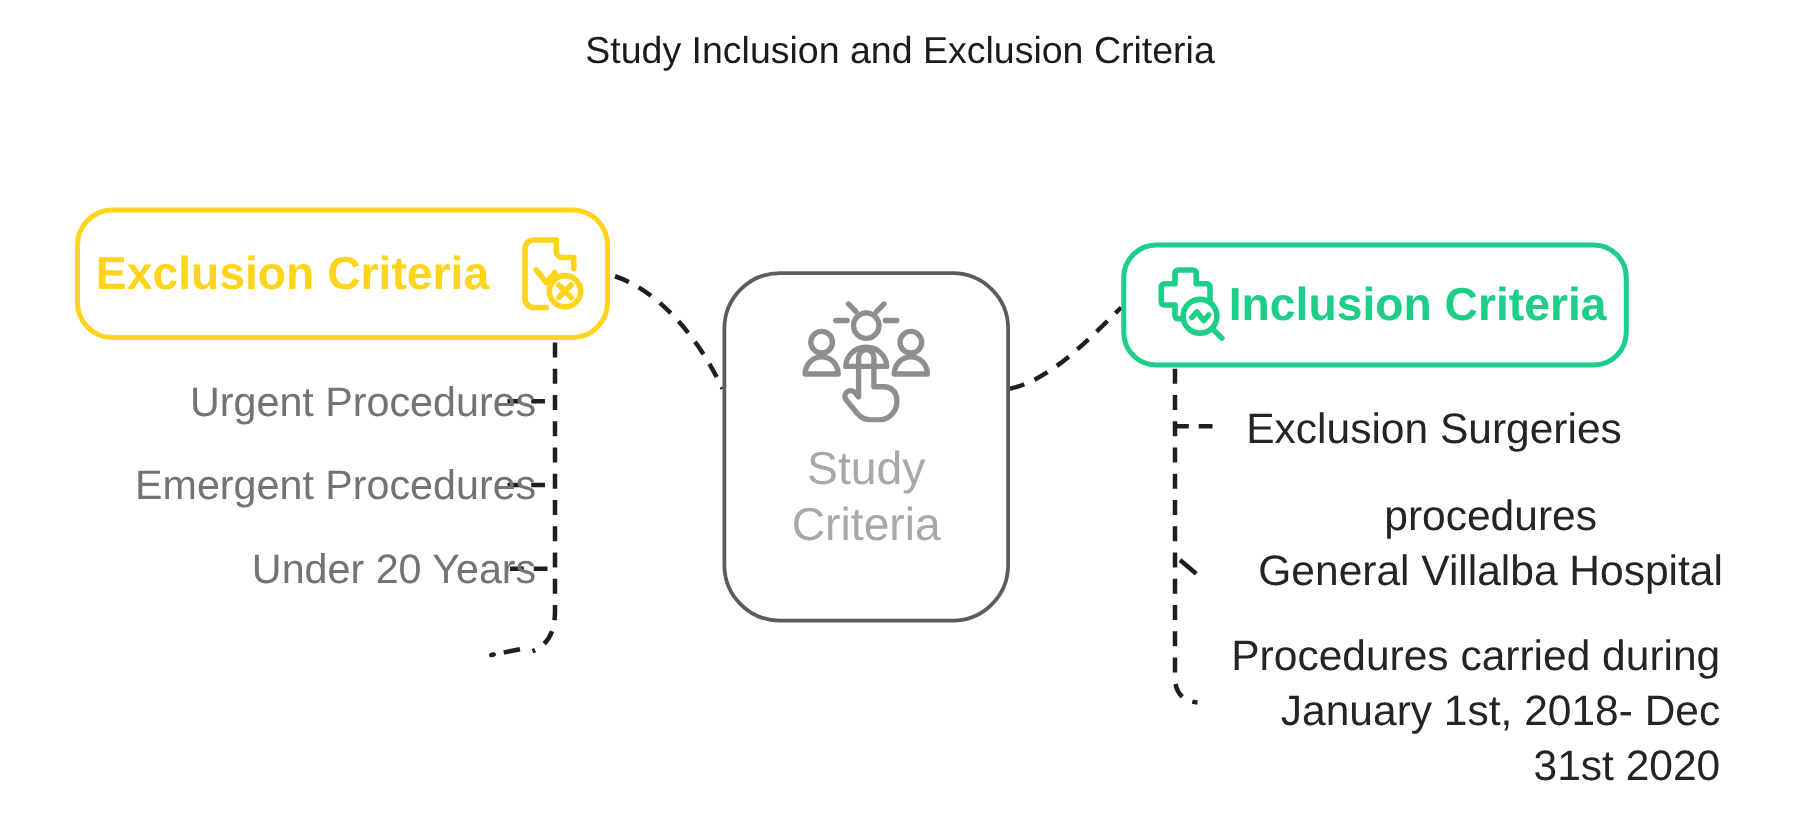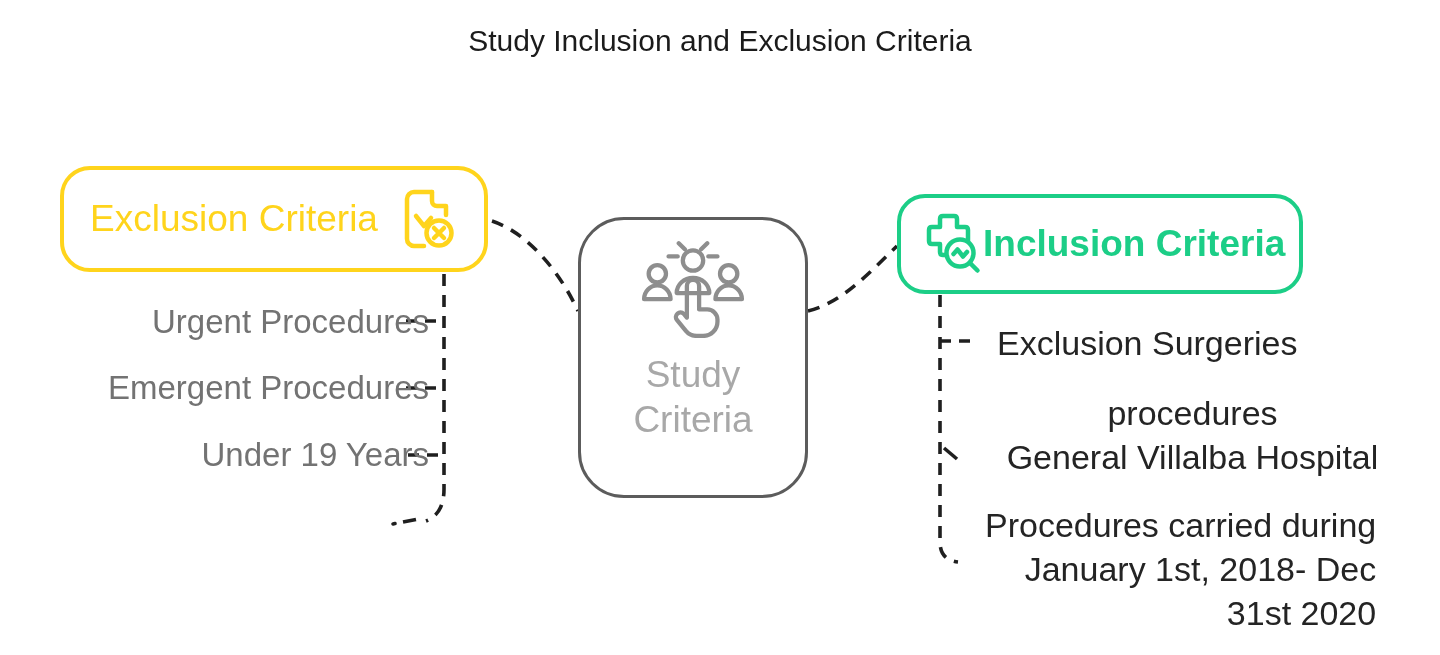--- a/index.html
+++ b/index.html
@@ -11,21 +11,21 @@
     position:absolute;top:24px;left:0;width:100%;text-align:center;
     font-size:30px;font-weight:400;color:#1b1b1b;z-index:2;
   }
   #connector-overlay{position:absolute;left:0;top:0;z-index:1;pointer-events:none;}
   .node{position:absolute;display:flex;align-items:center;background:#fff;box-sizing:border-box;z-index:2;}
   #exclusion-node{
     left:60px;top:166px;width:428px;height:106px;
     border:4.5px solid #FFD41C;border-radius:30px;
     justify-content:center;gap:18px;
   }
-  #exclusion-node .node-label{font-size:37px;font-weight:400;color:#FFD41C;white-space:nowrap;}
+  #exclusion-node .node-label{font-size:37px;font-weight:700;color:#FFD41C;white-space:nowrap;}
   #center-node{
     left:578px;top:217px;width:230px;height:281px;
     border:3.5px solid #5c5c5c;border-radius:46px;
     flex-direction:column;justify-content:flex-start;padding-top:16px;
   }
   #center-node .node-label{
     margin-top:14px;font-size:37px;font-weight:400;color:#a8a8a8;
     line-height:45px;text-align:center;
   }
   #inclusion-node{
@@ -111,21 +111,21 @@
           <path d="M36.5,42 l4,-4.5 l5.5,7 l4,-4.5"></path>
           <path d="M53,51 L60.5,58.5"></path>
         </g>
       </svg>
     </span>
     <span class="node-label">Inclusion Criteria</span>
   </div>
 
   <div class="left-item" style="top:301px">Urgent Procedures</div>
   <div class="left-item" style="top:367px">Emergent Procedures</div>
-  <div class="left-item" style="top:434px">Under 19 Years</div>
+  <div class="left-item" style="top:434px">Under 20 Years</div>
 
   <div class="right-item" style="left:997px;top:321px;white-space:nowrap">Exclusion Surgeries</div>
 
   <div class="right-item" style="left:985px;top:391px;width:415px;text-align:center">
     <div>procedures</div>
     <div>General Villalba Hospital</div>
   </div>
 
   <div class="right-item" style="left:985px;top:503px;text-align:right">
     <div>Procedures carried during</div>

